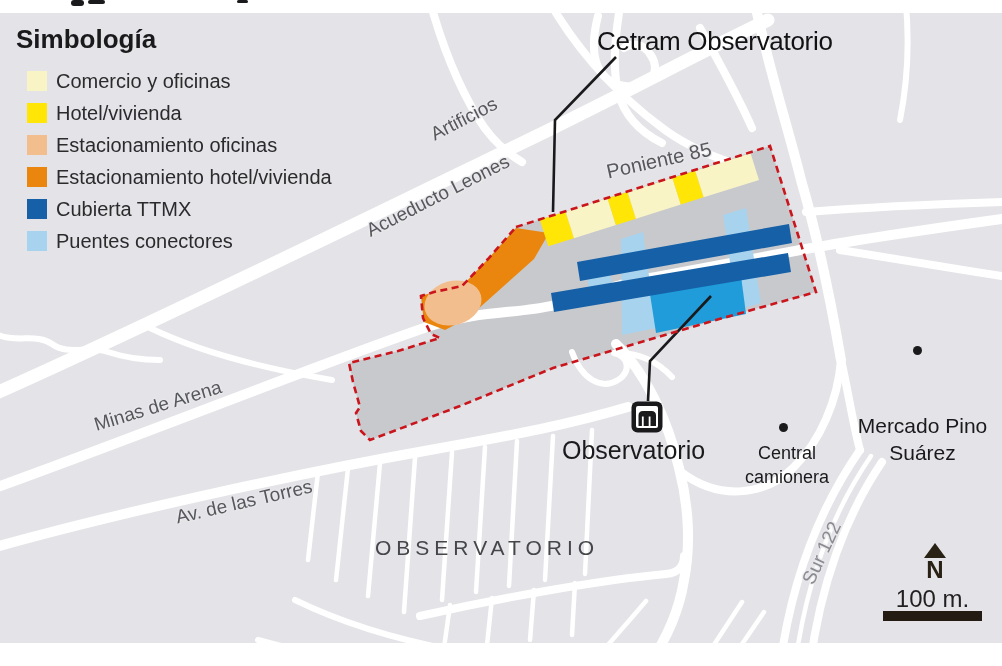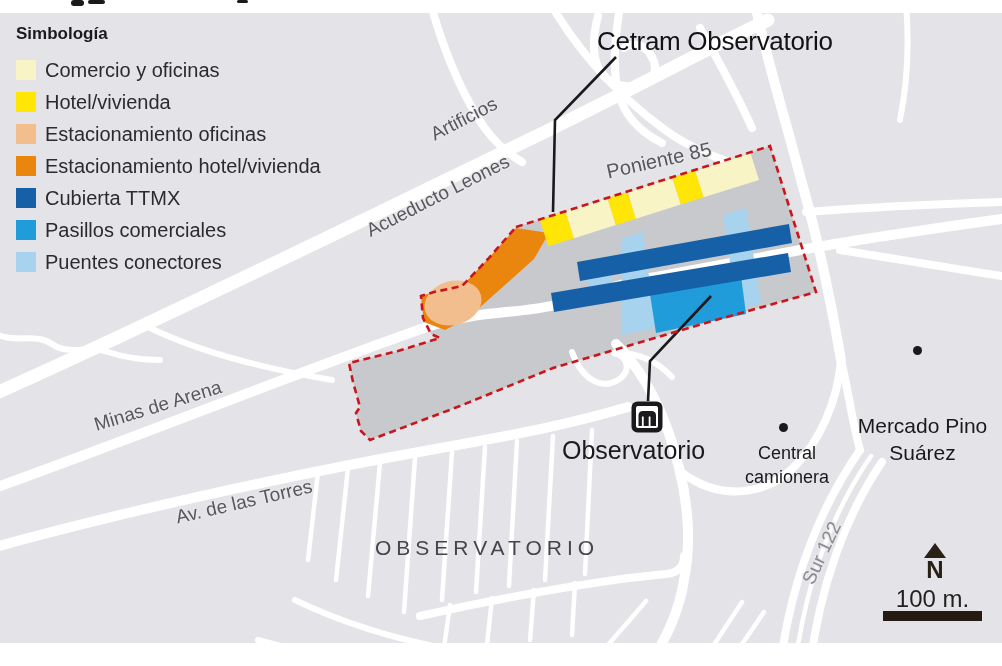--- a/index.html
+++ b/index.html
@@ -10,22 +10,22 @@
     -webkit-font-smoothing:antialiased;
   }
   #stage{position:absolute;inset:0;}
   svg.map-svg{position:absolute;left:0;top:0;z-index:1;}
   .road{stroke:#ffffff;fill:none;stroke-linecap:round;stroke-linejoin:round;}
   .rxl{stroke-width:13px;} .rlg{stroke-width:10px;} .rmd{stroke-width:8px;}
   .rsm{stroke-width:6px;}  .rxs{stroke-width:4.5px;}
   .overlay{position:absolute;z-index:2;}
   
   .legend{position:absolute;left:16px;top:24px;z-index:3;}
-  .legend-title{font-size:17px;font-weight:bold;color:#1a1a1c;margin:0 0 10px 0;}
-  .legend-row{display:flex;align-items:center;height:32px;}
+  .legend-title{font-size:26px;font-weight:bold;color:#1a1a1c;margin:0 0 10px 0;}
+  .legend-row{display:flex;align-items:center;height:32px;margin-left:11px;}
   .legend-swatch{width:20px;height:20px;margin-right:9px;flex:0 0 auto;}
   .legend-label{font-size:20px;color:#2b2b2d;white-space:nowrap;}
   
   .callout-title{position:absolute;left:597px;top:26px;font-size:26px;font-weight:normal;
     color:#121214;letter-spacing:-0.3px;white-space:nowrap;text-align:center;}
   .street{position:absolute;font-size:19px;color:#57585c;white-space:nowrap;
     text-shadow:0 0 3px #e9e9ec,0 0 3px #e9e9ec,1px 1px 0 #e9e9ec,-1px -1px 0 #e9e9ec;}
   .poi-label{position:absolute;color:#1a1a1c;text-align:center;}
   .poi-dot{position:absolute;width:9px;height:9px;border-radius:50%;background:#1a1a1c;}
   .area-label{position:absolute;left:375px;top:536px;font-size:21px;color:#45464a;
@@ -157,24 +157,20 @@
     </div>
     <div class="legend-row">
       <span class="legend-swatch" style="background: rgb(234, 134, 14);"></span>
       <span class="legend-label">Estacionamiento hotel/vivienda</span>
     </div>
     <div class="legend-row">
       <span class="legend-swatch" style="background: rgb(21, 96, 167);"></span>
       <span class="legend-label">Cubierta TTMX</span>
     </div>
     <div class="legend-row">
-      <span class="legend-swatch" style="background: rgb(31, 156, 217);"></span>
-      <span class="legend-label">Pasillos comerciales</span>
-    </div>
-    <div class="legend-row">
       <span class="legend-swatch" style="background: rgb(168, 211, 238);"></span>
       <span class="legend-label">Puentes conectores</span>
     </div>
   </div>
 
   <div class="callout-title overlay">Cetram Observatorio</div>
 
   <div class="street overlay" style="left:412px;top:108px;width:104px;text-align:center;transform:rotate(-27deg);">Artificios</div>
   <div class="street overlay" style="left:350px;top:185px;width:176px;text-align:center;transform:rotate(-27deg);">Acueducto Leones</div>
   <div class="street overlay" style="left:602px;top:149px;width:114px;text-align:center;font-size:20px;transform:rotate(-12.5deg);">Poniente 85</div>

